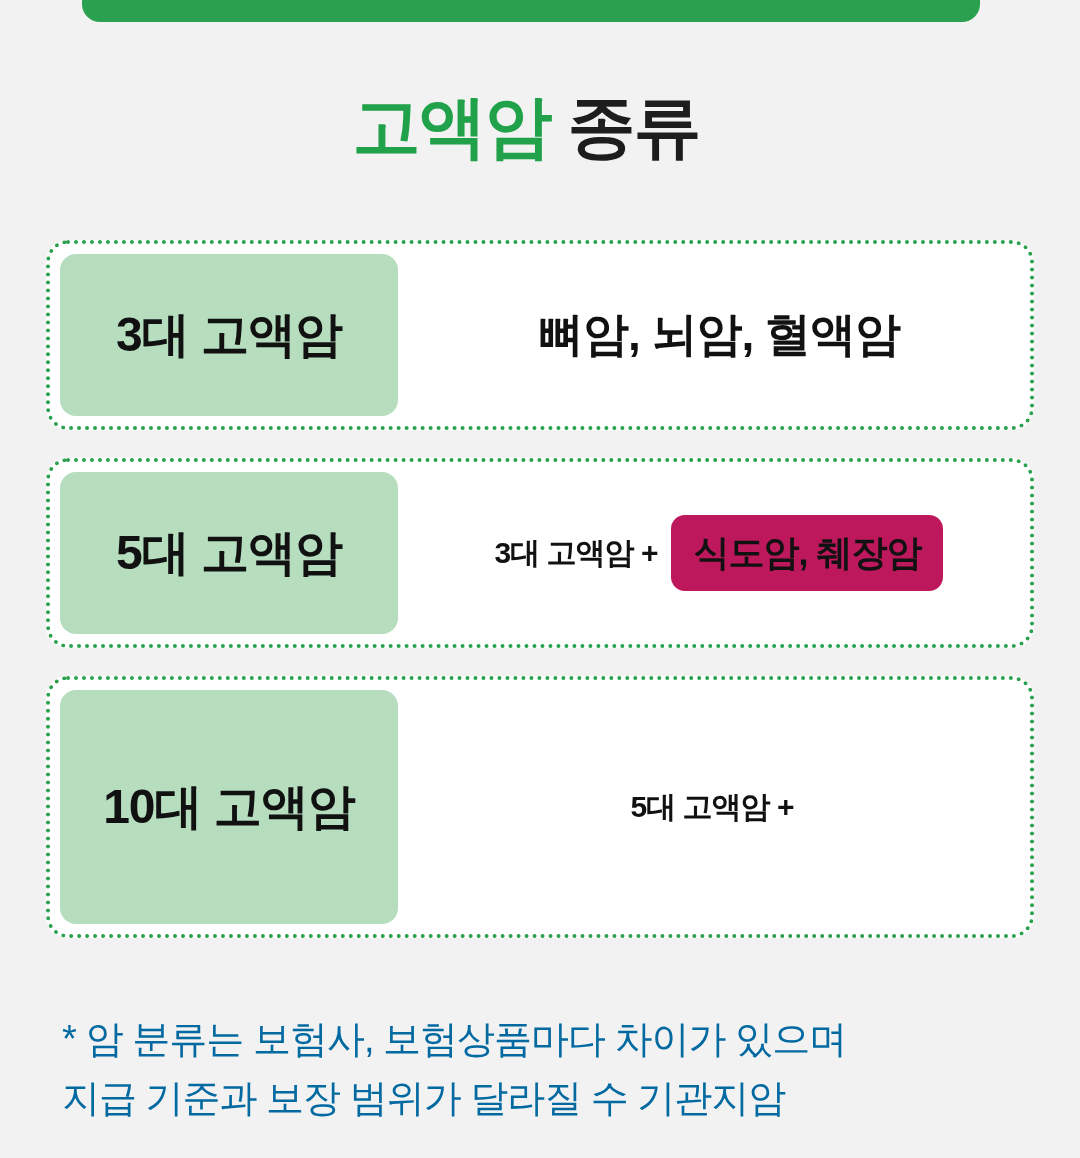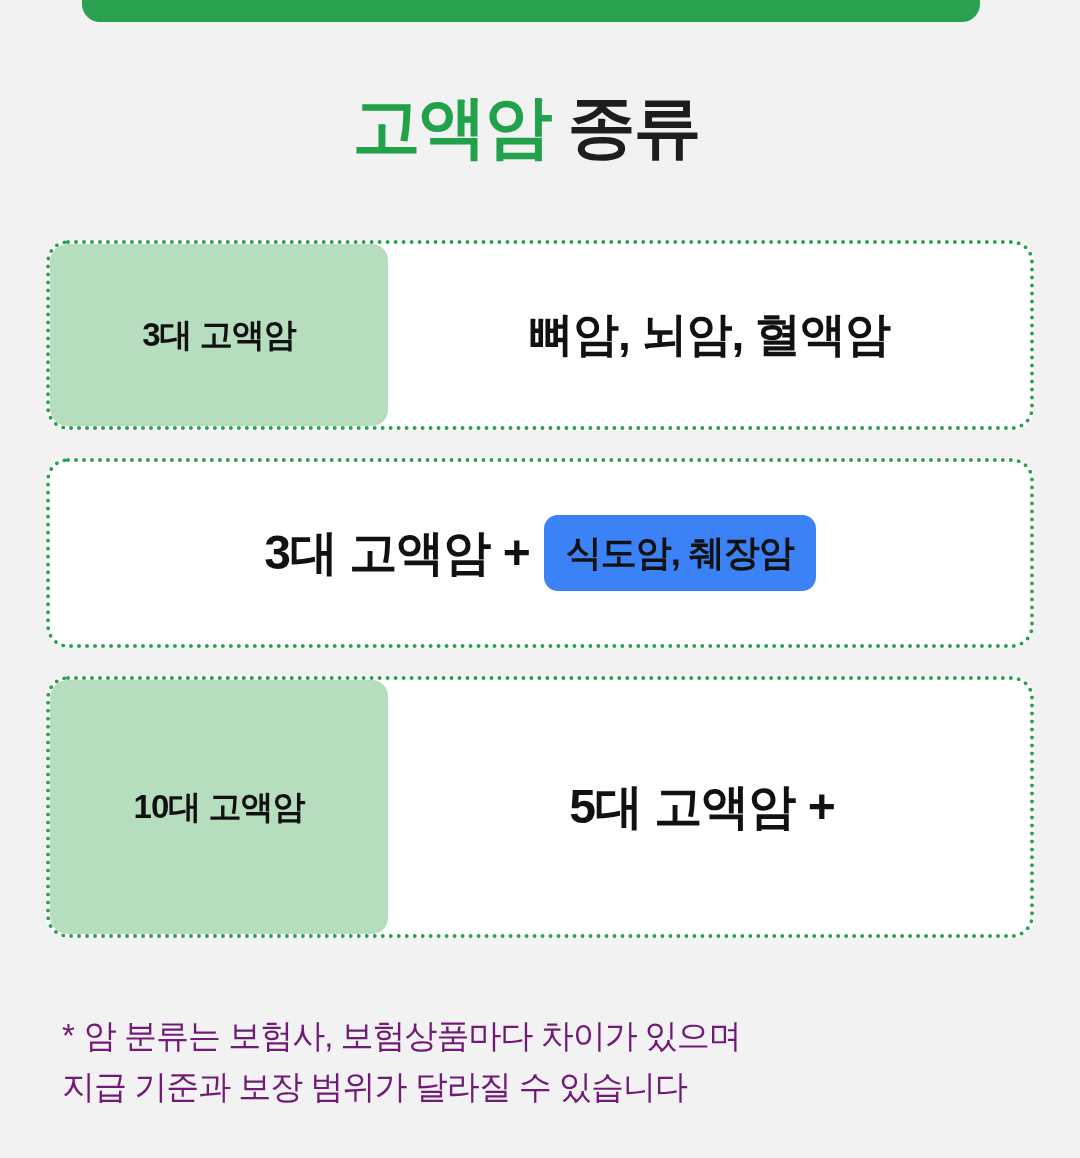--- a/index.html
+++ b/index.html
@@ -58,24 +58,25 @@
     margin-bottom: 28px;
     display: flex;
     align-items: stretch;
     overflow: hidden;
   }
 
   .row-label {
     flex: 0 0 338px;
     background: #b5ddbe;
     border-radius: 16px;
+    margin: 10px;
     display: flex;
     align-items: center;
     justify-content: center;
-    font-size: 33px;
+    font-size: 48px;
     font-weight: 800;
     color: #111111;
     letter-spacing: -1px;
     white-space: nowrap;
   }
 
   .row-content {
     flex: 1 1 auto;
     display: flex;
     align-items: center;
@@ -85,30 +86,30 @@
 
   .row-content .plain {
     font-size: 46px;
     font-weight: 700;
     color: #111111;
     letter-spacing: -1px;
     white-space: nowrap;
   }
 
   .row-content .base {
-    font-size: 48px;
+    font-size: 30px;
     font-weight: 600;
     color: #111111;
     letter-spacing: -1px;
     white-space: nowrap;
     margin-right: 14px;
   }
 
   .chip {
-    background: #3b82f6;
+    background: #be185d;
     border-radius: 14px;
     padding: 14px 22px;
     font-size: 36px;
     font-weight: 700;
     color: #111111;
     letter-spacing: -1px;
     text-align: left;
     line-height: 1.35;
     white-space: nowrap;
   }
@@ -120,23 +121,23 @@
 
   .row-1 { height: 190px; }
   .row-2 { height: 190px; }
   .row-3 { height: 262px; }
 
   .footnote {
     position: absolute;
     top: 1010px;
     left: 62px;
     width: 960px;
-    font-size: 33px;
+    font-size: 38px;
     font-weight: 500;
-    color: #701a75;
+    color: #0369a1;
     line-height: 1.55;
     letter-spacing: -1px;
   }
   .footnote .star {
     margin-right: 10px;
   }
 </style>
 </head>
 <body>
 
@@ -147,31 +148,32 @@
 <div class="rows">
 
   <div class="row row-1">
     <div class="row-label">3대 고액암</div>
     <div class="row-content">
       <span class="plain">뼈암, 뇌암, 혈액암</span>
     </div>
   </div>
 
   <div class="row row-2">
+    <div class="row-label">5대 고액암</div>
     <div class="row-content">
       <span class="base">3대 고액암 +</span>
       <span class="chip">식도암, 췌장암</span>
     </div>
   </div>
 
   <div class="row row-3">
     <div class="row-label">10대 고액암</div>
     <div class="row-content">
       <span class="base">5대 고액암 +</span>
     </div>
   </div>
 
 </div>
 
 <div class="footnote">
   <span class="star">*</span><span>암 분류는 보험사, 보험상품마다 차이가 있으며</span><br>
-  <span>지급 기준과 보장 범위가 달라질 수 있습니다</span>
+  <span>지급 기준과 보장 범위가 달라질 수 기관지암</span>
 </div>
 
 </body></html>

